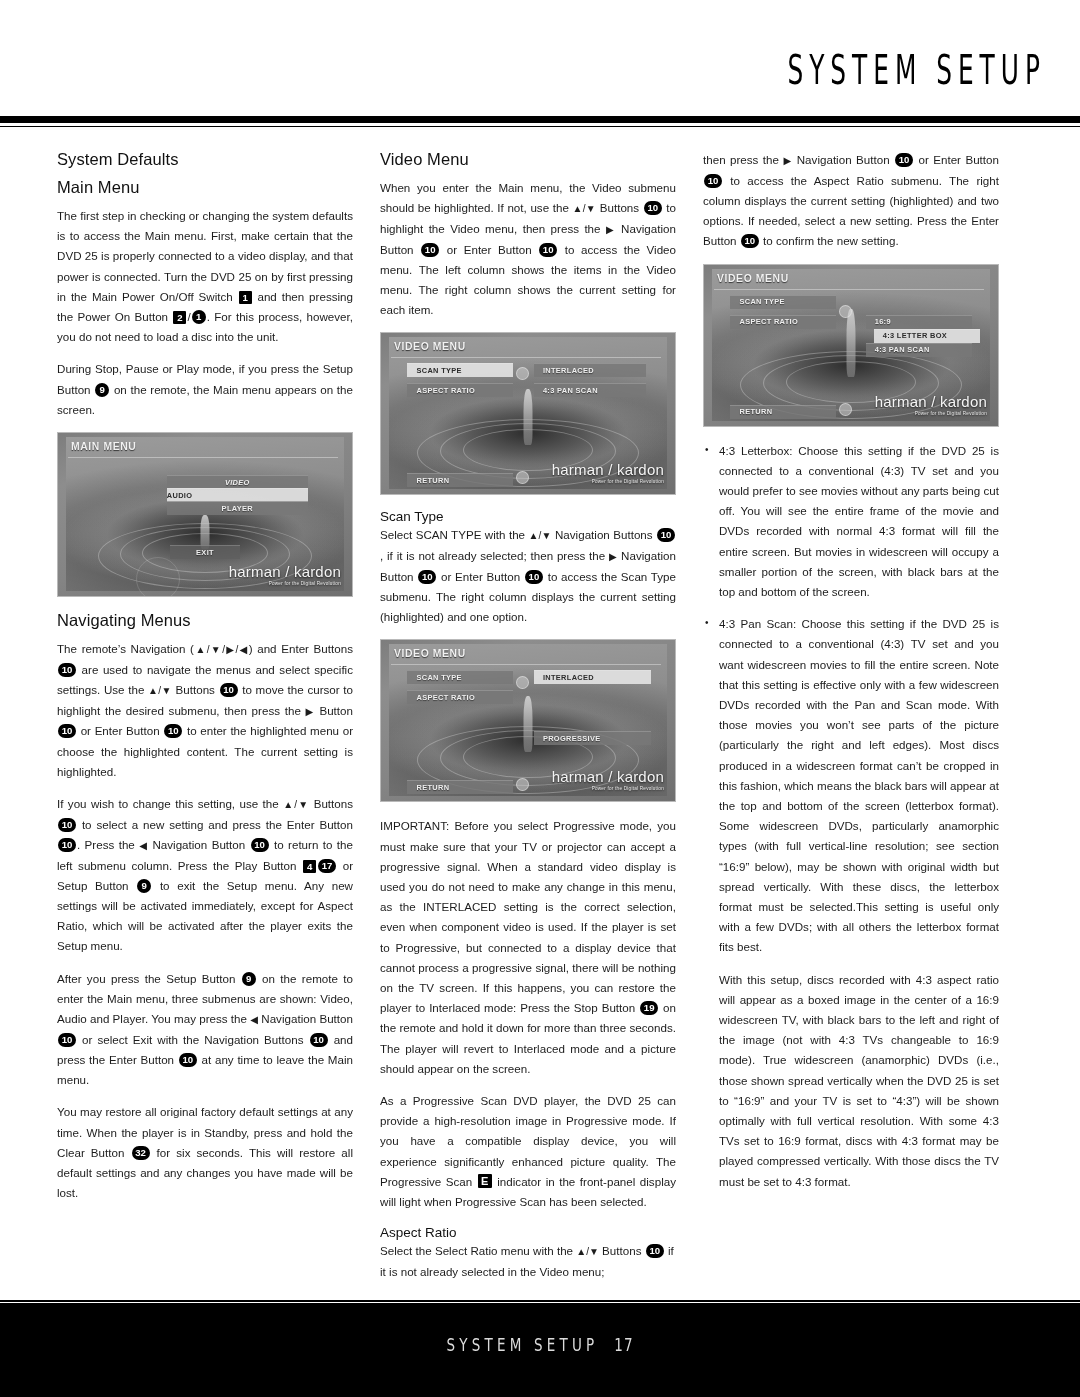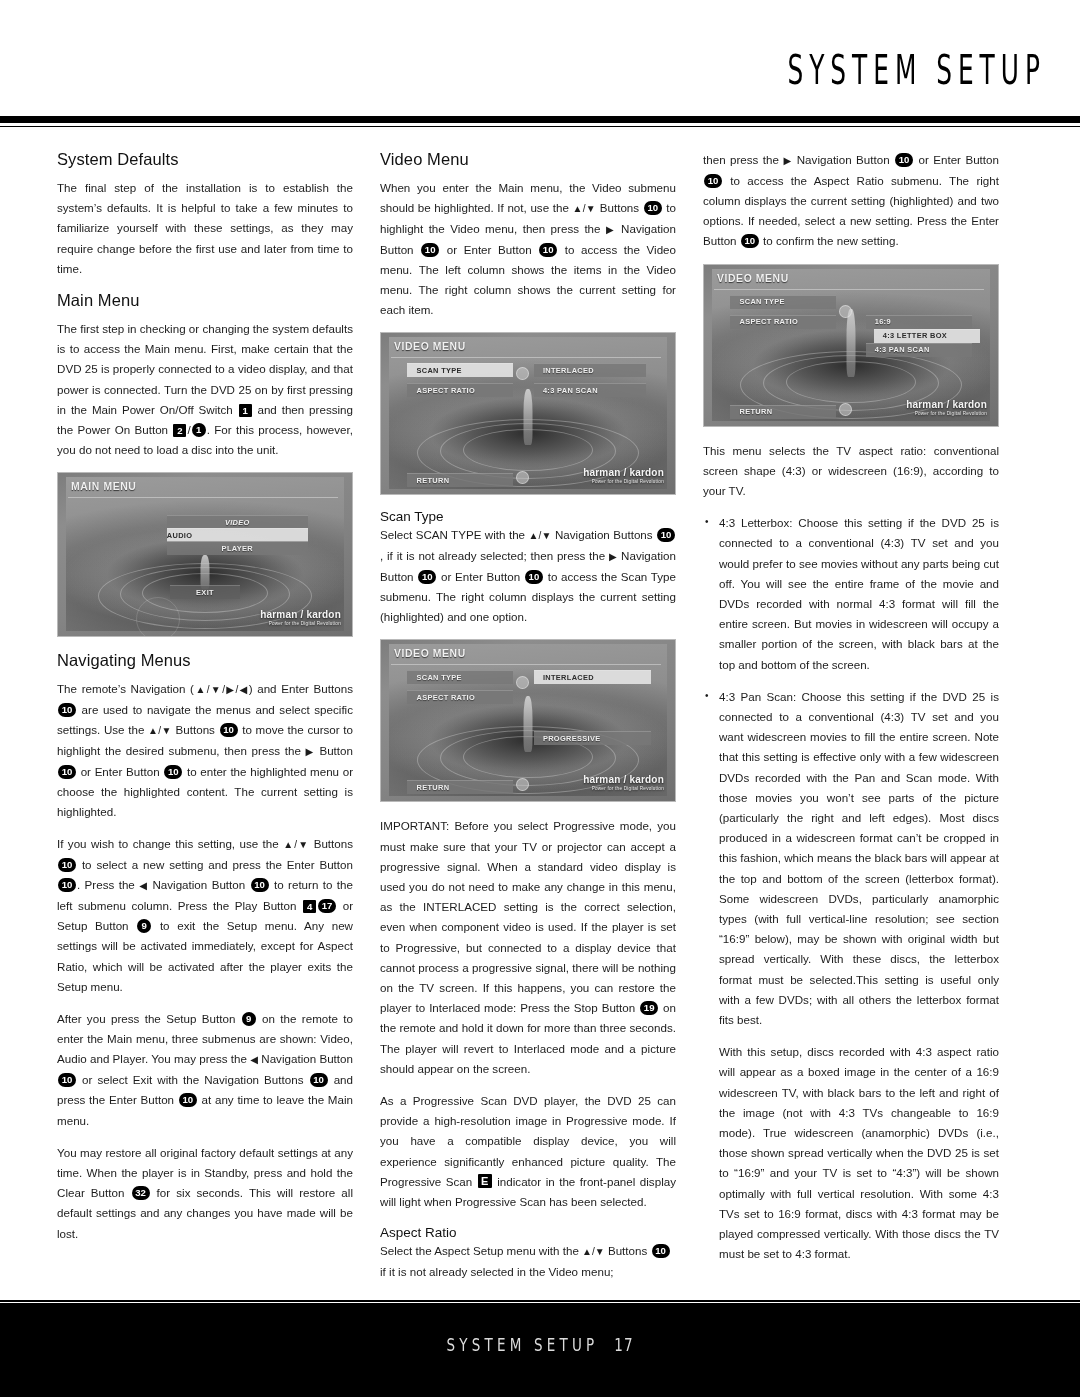--- a/index.html
+++ b/index.html
@@ -222,22 +222,22 @@
 
   .hk-logo {
     position: absolute;
     right: 11px;
     bottom: 10px;
     text-align: right;
     color: #f5f5f5;
     text-shadow: 0 1px 2px rgba(0,0,0,0.75);
   }
   .hk-logo .hk-name {
-    font-size: 10px;
-    font-weight: 700;
+    font-size: 15px;
+    font-weight: 400;
     letter-spacing: 0.2px;
   }
   .hk-logo .hk-tag {
     font-size: 4.6px;
     letter-spacing: 0.25px;
     margin-top: 1px;
     opacity: 0.92;
   }
 
   .ring {
@@ -282,26 +282,26 @@
   <div class="header-title">SYSTEM SETUP</div>
   <div class="header-rule"></div>
   <div class="header-rule-thin"></div>
 </div>
 
 <div class="columns">
 
   <div class="col">
 
     <h2 class="sec">System Defaults</h2>
-    <p class="body">The final step of the installation is to establish the system’s defaults. It is helpful to take a few minutes to familiarize yourself with these settings, as they may require change before the first use and later from time to time.</p>
 
     <h2 class="sec">Main Menu</h2>
 
     <p class="body"><span>The first step in checking or changing the system defaults is to access the Main menu. First, make certain that the DVD 25 is properly connected to a video display, and that power is connected. Turn the DVD 25 on by first pressing in the Main Power On/Off Switch</span> <span class="badge sq">1</span> <span>and then pressing the Power On Button</span> <span class="badge sq">2</span>/<span class="badge circ">1</span><span>. For this process, however, you do not need to load a disc into the unit.</span></p>
 
+    <p class="body"><span>During Stop, Pause or Play mode, if you press the Setup Button</span> <span class="badge circ">9</span> <span>on the remote, the Main menu appears on the screen.</span></p>
 
     <div class="screen main">
       <div class="screen-inner">
         <div class="ripple" style="width:126px;height:40px;top:96px;"></div>
         <div class="ripple" style="width:170px;height:54px;top:90px;"></div>
         <div class="ripple" style="width:214px;height:66px;top:86px;"></div>
         <div class="droplet" style="top:78px;height:34px;"></div>
         <div class="ripple" style="width:44px;height:44px;top:120px;left:33%;opacity:0.5;"></div>
       </div>
       <div class="scr-title">MAIN MENU</div>
@@ -381,21 +381,21 @@
         <div class="hk-tag">Power for the Digital Revolution</div>
       </div>
     </div>
 
     <p class="body"><span>IMPORTANT: Before you select Progressive mode, you must make sure that your TV or projector can accept a progressive signal. When a standard video display is used you do not need to make any change in this menu, as the INTERLACED setting is the correct selection, even when component video is used. If the player is set to Progressive, but connected to a display device that cannot process a progressive signal, there will be nothing on the TV screen. If this happens, you can restore the player to Interlaced mode: Press the Stop Button</span> <span class="badge circ wide">19</span> <span>on the remote and hold it down for more than three seconds. The player will revert to Interlaced mode and a picture should appear on the screen.</span></p>
 
     <p class="body"><span>As a Progressive Scan DVD player, the DVD 25 can provide a high-resolution image in Progressive mode. If you have a compatible display device, you will experience significantly enhanced picture quality. The Progressive Scan</span> <span class="badge letter">E</span> <span>indicator in the front-panel display will light when Progressive Scan has been selected.</span></p>
 
     <h3 class="subsec">Aspect Ratio</h3>
 
-    <p class="body nojust"><span>Select the Aspect Setup menu with the</span> <span class="arrow">▲/▼</span> <span>Buttons</span> <span class="badge circ wide">10</span> <span>if it is not already selected in the Video menu;</span></p>
+    <p class="body nojust"><span>Select the Select Ratio menu with the</span> <span class="arrow">▲/▼</span> <span>Buttons</span> <span class="badge circ wide">10</span> <span>if it is not already selected in the Video menu;</span></p>
 
   </div>
 
   <div class="col">
 
     <p class="body"><span>then press the</span> <span class="arrow">▶</span> <span>Navigation Button</span> <span class="badge circ wide">10</span> <span>or Enter Button</span> <span class="badge circ wide">10</span> <span>to access the Aspect Ratio submenu. The right column displays the current setting (highlighted) and two options. If needed, select a new setting. Press the Enter Button</span> <span class="badge circ wide">10</span> <span>to confirm the new setting.</span></p>
 
     <div class="screen tall">
       <div class="screen-inner">
         <div class="ripple" style="width:130px;height:42px;top:92px;"></div>
@@ -412,21 +412,20 @@
       <div class="mrow" style="left:55%;top:78px;width:36%;">4:3 PAN SCAN</div>
       <div class="ring" style="left:46%;top:40px;"></div>
       <div class="mrow" style="left:9%;top:140px;width:36%;">RETURN</div>
       <div class="ring" style="left:46%;top:138px;"></div>
       <div class="hk-logo">
         <div class="hk-name">harman / kardon</div>
         <div class="hk-tag">Power for the Digital Revolution</div>
       </div>
     </div>
 
-    <p class="body">This menu selects the TV aspect ratio: conventional screen shape (4:3) or widescreen (16:9), according to your TV.</p>
 
     <ul class="bullets">
       <li>4:3 Letterbox: Choose this setting if the DVD 25 is connected to a conventional (4:3) TV set and you would prefer to see movies without any parts being cut off. You will see the entire frame of the movie and DVDs recorded with normal 4:3 format will fill the entire screen. But movies in widescreen will occupy a smaller portion of the screen, with black bars at the top and bottom of the screen.</li>
       <li>4:3 Pan Scan: Choose this setting if the DVD 25 is connected to a conventional (4:3) TV set and you want widescreen movies to fill the entire screen. Note that this setting is effective only with a few widescreen DVDs recorded with the Pan and Scan mode. With those movies you won’t see parts of the picture (particularly the right and left edges). Most discs produced in a widescreen format can’t be cropped in this fashion, which means the black bars will appear at the top and bottom of the screen (letterbox format). Some widescreen DVDs, particularly anamorphic types (with full vertical-line resolution; see section “16:9” below), may be shown with original width but spread vertically. With these discs, the letterbox format must be selected.This setting is useful only with a few DVDs; with all others the letterbox format fits best.</li>
     </ul>
 
     <p class="body" style="padding-left:16px;">With this setup, discs recorded with 4:3 aspect ratio will appear as a boxed image in the center of a 16:9 widescreen TV, with black bars to the left and right of the image (not with 4:3 TVs changeable to 16:9 mode). True widescreen (anamorphic) DVDs (i.e., those shown spread vertically when the DVD 25 is set to “16:9” and your TV is set to “4:3”) will be shown optimally with full vertical resolution. With some 4:3 TVs set to 16:9 format, discs with 4:3 format may be played compressed vertically. With those discs the TV must be set to 4:3 format.</p>
 
   </div>
 

